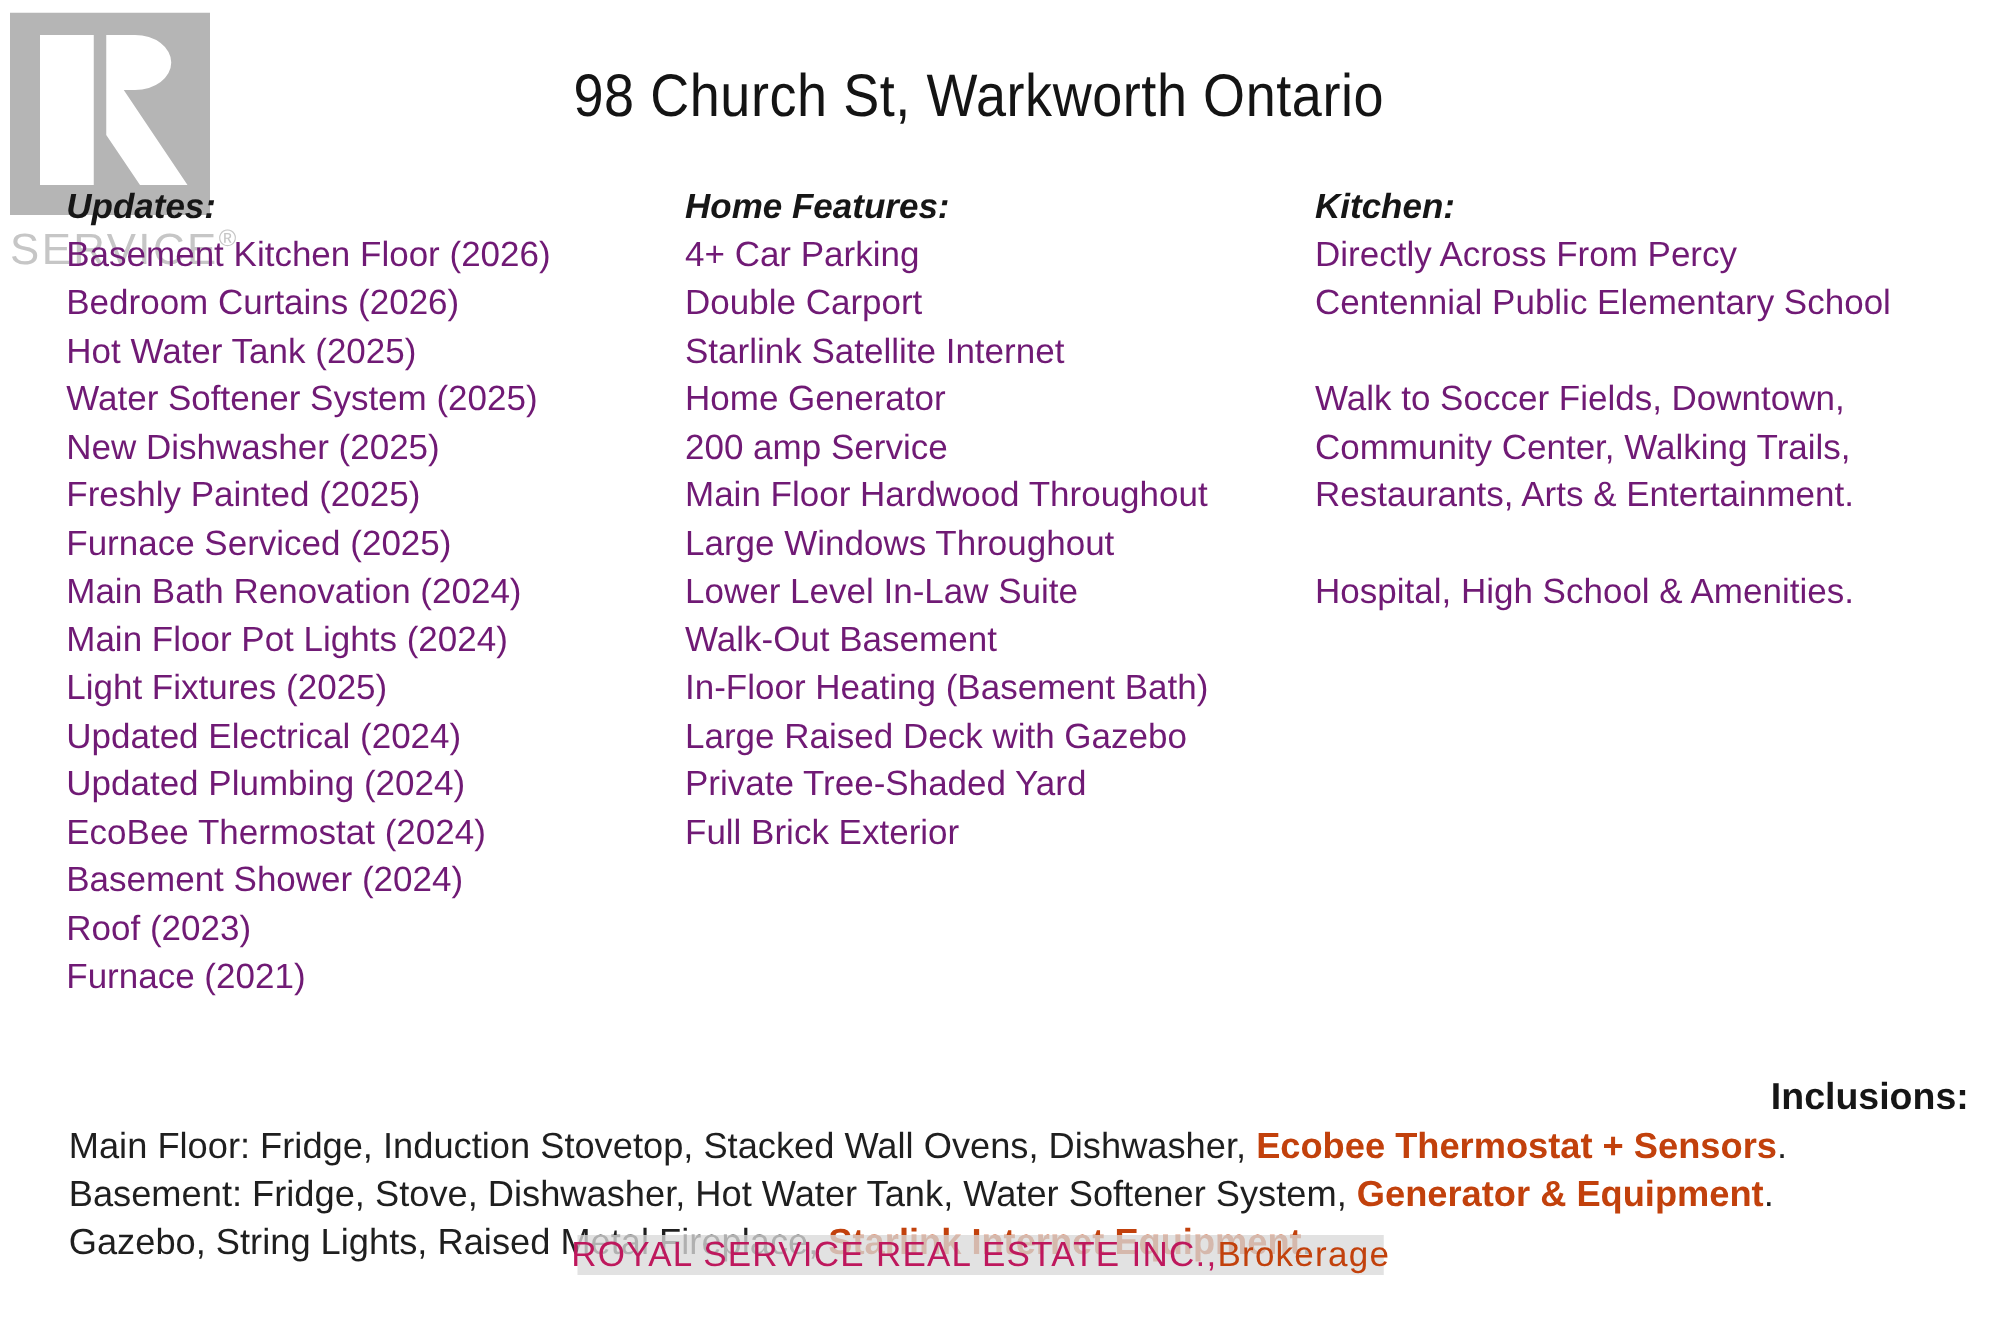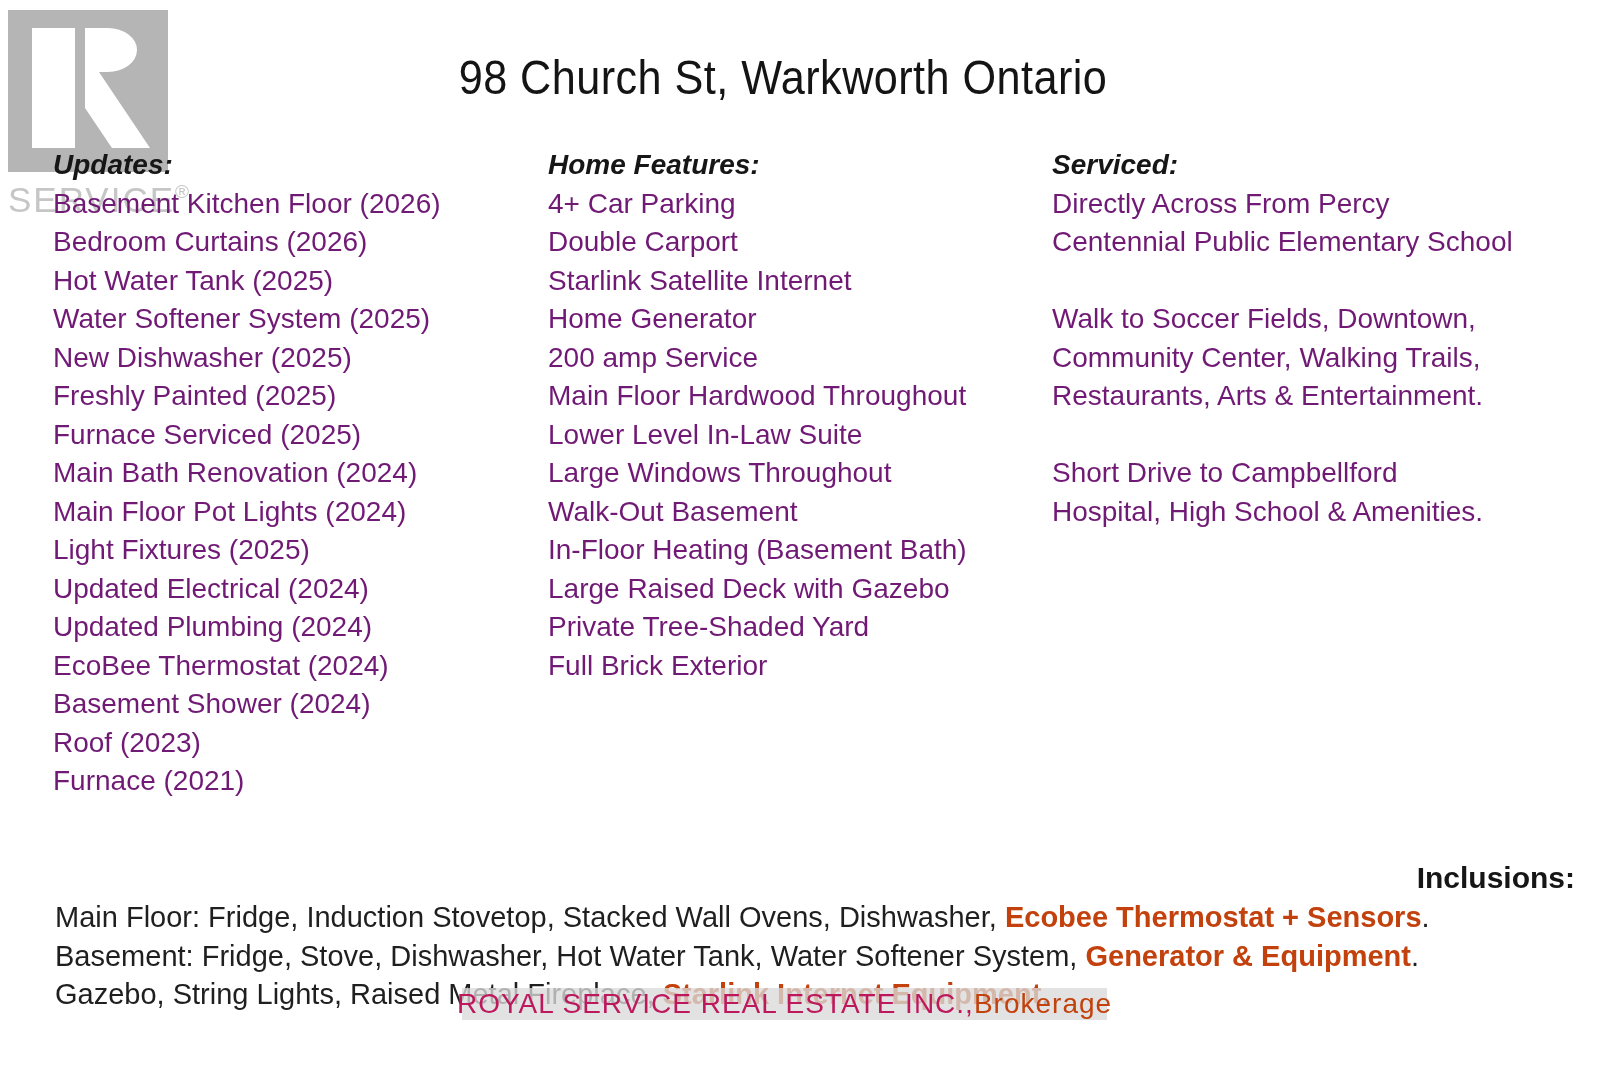--- a/index.html
+++ b/index.html
@@ -90,41 +90,40 @@
 
   <div class="col col-features">
     <div class="col-heading">Home Features:</div>
     <div>
         <div class="list-item">4+ Car Parking</div>
         <div class="list-item">Double Carport</div>
         <div class="list-item">Starlink Satellite Internet</div>
         <div class="list-item">Home Generator</div>
         <div class="list-item">200 amp Service</div>
         <div class="list-item">Main Floor Hardwood Throughout</div>
+        <div class="list-item">Large Windows Throughout</div>
         <div class="list-item">Lower Level In-Law Suite</div>
-        <div class="list-item">Large Windows Throughout</div>
         <div class="list-item">Walk-Out Basement</div>
         <div class="list-item">In-Floor Heating (Basement Bath)</div>
         <div class="list-item">Large Raised Deck with Gazebo</div>
         <div class="list-item">Private Tree-Shaded Yard</div>
         <div class="list-item">Full Brick Exterior</div>
       </div>
   </div>
 
   <div class="col col-location">
-    <div class="col-heading">Serviced:</div>
+    <div class="col-heading">Kitchen:</div>
     <div>
         <div class="list-item">Directly Across From Percy</div>
         <div class="list-item">Centennial Public Elementary School</div>
         <div class="list-item blank">&nbsp;</div>
         <div class="list-item">Walk to Soccer Fields, Downtown,</div>
         <div class="list-item">Community Center, Walking Trails,</div>
         <div class="list-item">Restaurants, Arts &amp; Entertainment.</div>
         <div class="list-item blank">&nbsp;</div>
-        <div class="list-item">Short Drive to Campbellford</div>
         <div class="list-item">Hospital, High School &amp; Amenities.</div>
       </div>
   </div>
 
   <div class="inclusions">
     <div class="inclusions-heading">Inclusions:</div>
     <div>
         <div class="inclusion-line"><span>Main Floor: Fridge, Induction Stovetop, Stacked Wall Ovens, Dishwasher, </span><span class="bold">Ecobee Thermostat + Sensors</span><span>.</span></div>
         <div class="inclusion-line"><span>Basement: Fridge, Stove, Dishwasher, Hot Water Tank, Water Softener System, </span><span class="bold">Generator &amp; Equipment</span><span>.</span></div>
         <div class="inclusion-line"><span>Gazebo, String Lights, Raised Metal Fireplace, </span><span class="bold">Starlink Internet Equipment</span><span>.</span></div>

